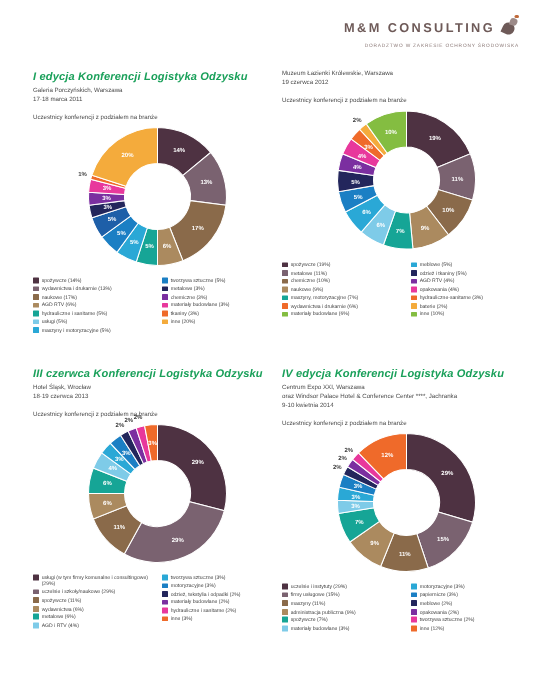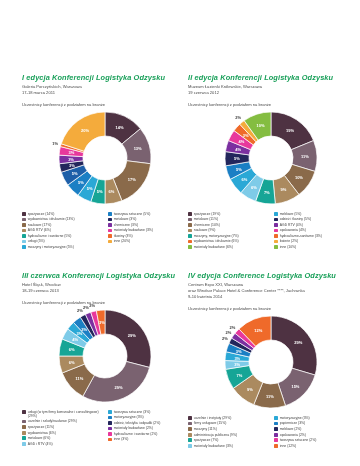--- a/index.html
+++ b/index.html
@@ -33,21 +33,21 @@
   }
   .brand-mark .b1{width:8px;height:8px;left:3px;top:4px;transform:rotate(25deg);}
   .brand-mark .b2{width:4.5px;height:4.5px;left:8px;top:1px;transform:rotate(18deg);background:#9c8a88;}
   .brand-mark .b3{width:2.5px;height:2.5px;left:11px;top:-1px;background:#c06a3a;border-radius:50%;}
   .brand-sub{
     font-size:3.2px;letter-spacing:.55px;color:#8d7b79;
     margin-top:1px;white-space:nowrap;
   }
 
   
-  .panel{position:absolute;width:166px;margin-top:27px;}
+  .panel{position:absolute;width:166px;}
   .p1{left:22px;top:46px;}
   .p2{left:188px;top:46px;}
   .p3{left:22px;top:244px;}
   .p4{left:188px;top:244px;}
 
   .sec-title{
     font-size:7.4px;font-weight:bold;font-style:italic;
     color:#1aa05a;letter-spacing:.1px;margin:0 0 1.5px 0;
     white-space:nowrap;
   }
@@ -81,20 +81,26 @@
   }
   .legend-text{
     font-size:3.4px;line-height:1.22;color:#3f3f3f;
   }
 </style>
 </head>
 <body>
 
 <div class="page">
 
+  <div class="brand">
+    <div>
+      <span class="brand-main">M&amp;M CONSULTING</span><span class="brand-mark"><span class="b1"></span><span class="b2"></span><span class="b3"></span></span>
+    </div>
+    <div class="brand-sub">DORADZTWO W ZAKRESIE OCHRONY ŚRODOWISKA</div>
+  </div>
 
   <div class="panel p1">
     <div class="sec-title">I edycja Konferencji Logistyka Odzysku</div>
     <div class="sec-line">Galeria Porczyńskich, Warszawa</div>
     <div class="sec-line">17-18 marca 2011</div>
     <div class="sec-caption">Uczestnicy konferencji z podziałem na branże</div>
     <div class="chart-wrap">
         <svg width="96" height="96" class="donut">
           <path d="M 48 2 A 46 46 0 0 1 83.4436091676863 18.678496471560276 L 64.95129134106736 33.97667222552883 A 22 22 0 0 0 48 26 Z" fill="#4e3242" stroke="#ffffff" stroke-width="0.7"></path>
           <path d="M 83.4436091676863 18.678496471560276 A 46 46 0 0 1 93.63727626046597 53.76532874395801 L 69.8265234289185 50.7573311384147 A 22 22 0 0 0 64.95129134106736 33.97667222552883 Z" fill="#7a6270" stroke="#ffffff" stroke-width="0.7"></path>
@@ -178,21 +184,20 @@
           </div>
           <div class="legend-item">
             <span class="legend-swatch" style="background: rgb(244, 171, 60);"></span>
             <span class="legend-text">inne (20%)</span>
           </div>
         </div>
     </div>
   </div>
 
   <div class="panel p2">
-    <div class="sec-title">II edycja Konferencji Logistyka Odzysku</div>
     <div class="sec-line">Muzeum Łazienki Królewskie, Warszawa</div>
     <div class="sec-line">19 czerwca 2012</div>
     <div class="sec-caption">Uczestnicy konferencji z podziałem na branże</div>
     <div class="chart-wrap">
         <svg width="96" height="96" class="donut">
           <path d="M 48 2 A 46 46 0 0 1 90.56658118839312 30.56193342334255 L 68.35793013357932 39.66005511551165 A 22 22 0 0 0 48 26 Z" fill="#4e3242" stroke="#ffffff" stroke-width="0.7"></path>
           <path d="M 90.56658118839312 30.56193342334255 A 46 46 0 0 1 92.00625507544531 61.39587676245359 L 69.04646981869124 54.40672366899955 A 22 22 0 0 0 68.35793013357932 39.66005511551165 Z" fill="#7a6270" stroke="#ffffff" stroke-width="0.7"></path>
           <path d="M 92.00625507544531 61.39587676245359 A 46 46 0 0 1 75.95570434170446 84.53051593885866 L 61.370119467771694 65.47111631858458 A 22 22 0 0 0 69.04646981869124 54.40672366899955 Z" fill="#8a6a4a" stroke="#ffffff" stroke-width="0.7"></path>
           <path d="M 75.95570434170446 84.53051593885866 A 46 46 0 0 1 52.286246304267294 93.79987000657485 L 50.04994388464958 69.9042856553184 A 22 22 0 0 0 61.370119467771694 65.47111631858458 Z" fill="#ab8a5f" stroke="#ffffff" stroke-width="0.7"></path>
           <path d="M 52.286246304267294 93.79987000657485 A 46 46 0 0 1 32.56623245331386 91.3335761196195 L 40.61863291245445 68.72475379633977 A 22 22 0 0 0 50.04994388464958 69.9042856553184 Z" fill="#16a596" stroke="#ffffff" stroke-width="0.7"></path>
@@ -368,21 +373,21 @@
           </div>
           <div class="legend-item">
             <span class="legend-swatch" style="background: rgb(239, 106, 42);"></span>
             <span class="legend-text">inne (3%)</span>
           </div>
         </div>
     </div>
   </div>
 
   <div class="panel p4">
-    <div class="sec-title">IV edycja Conference Logistyka Odzysku</div>
+    <div class="sec-title">IV edycja Konferencji Logistyka Odzysku</div>
     <div class="sec-line">Centrum Expo XXI, Warszawa</div>
     <div class="sec-line">oraz Windsor Palace Hotel &amp; Conference Center ****, Jachranka</div>
     <div class="sec-line">9-10 kwietnia 2014</div>
     <div class="sec-caption">Uczestnicy konferencji z podziałem na branże</div>
     <div class="chart-wrap">
         <svg width="96" height="96" class="donut">
           <path d="M 48 2 A 46 46 0 0 1 92.0987212396864 61.08826898502748 L 69.09069276680654 54.25960690588271 A 22 22 0 0 0 48 26 Z" fill="#4e3242" stroke="#ffffff" stroke-width="0.7"></path>
           <path d="M 92.0987212396864 61.08826898502748 A 46 46 0 0 1 62.49497802908655 91.65656436249076 L 54.93238079651966 68.87922643423471 A 22 22 0 0 0 69.09069276680654 54.25960690588271 Z" fill="#7a6270" stroke="#ffffff" stroke-width="0.7"></path>
           <path d="M 62.49497802908655 91.65656436249076 A 46 46 0 0 1 30.737717775548802 90.638170837917 L 39.74412589265378 68.39216866161249 A 22 22 0 0 0 54.93238079651966 68.87922643423471 Z" fill="#8a6a4a" stroke="#ffffff" stroke-width="0.7"></path>
           <path d="M 30.737717775548802 90.638170837917 A 46 46 0 0 1 10.272076288540049 74.31736636561983 L 29.95621039886698 60.58656652268775 A 22 22 0 0 0 39.74412589265378 68.39216866161249 Z" fill="#ab8a5f" stroke="#ffffff" stroke-width="0.7"></path>

